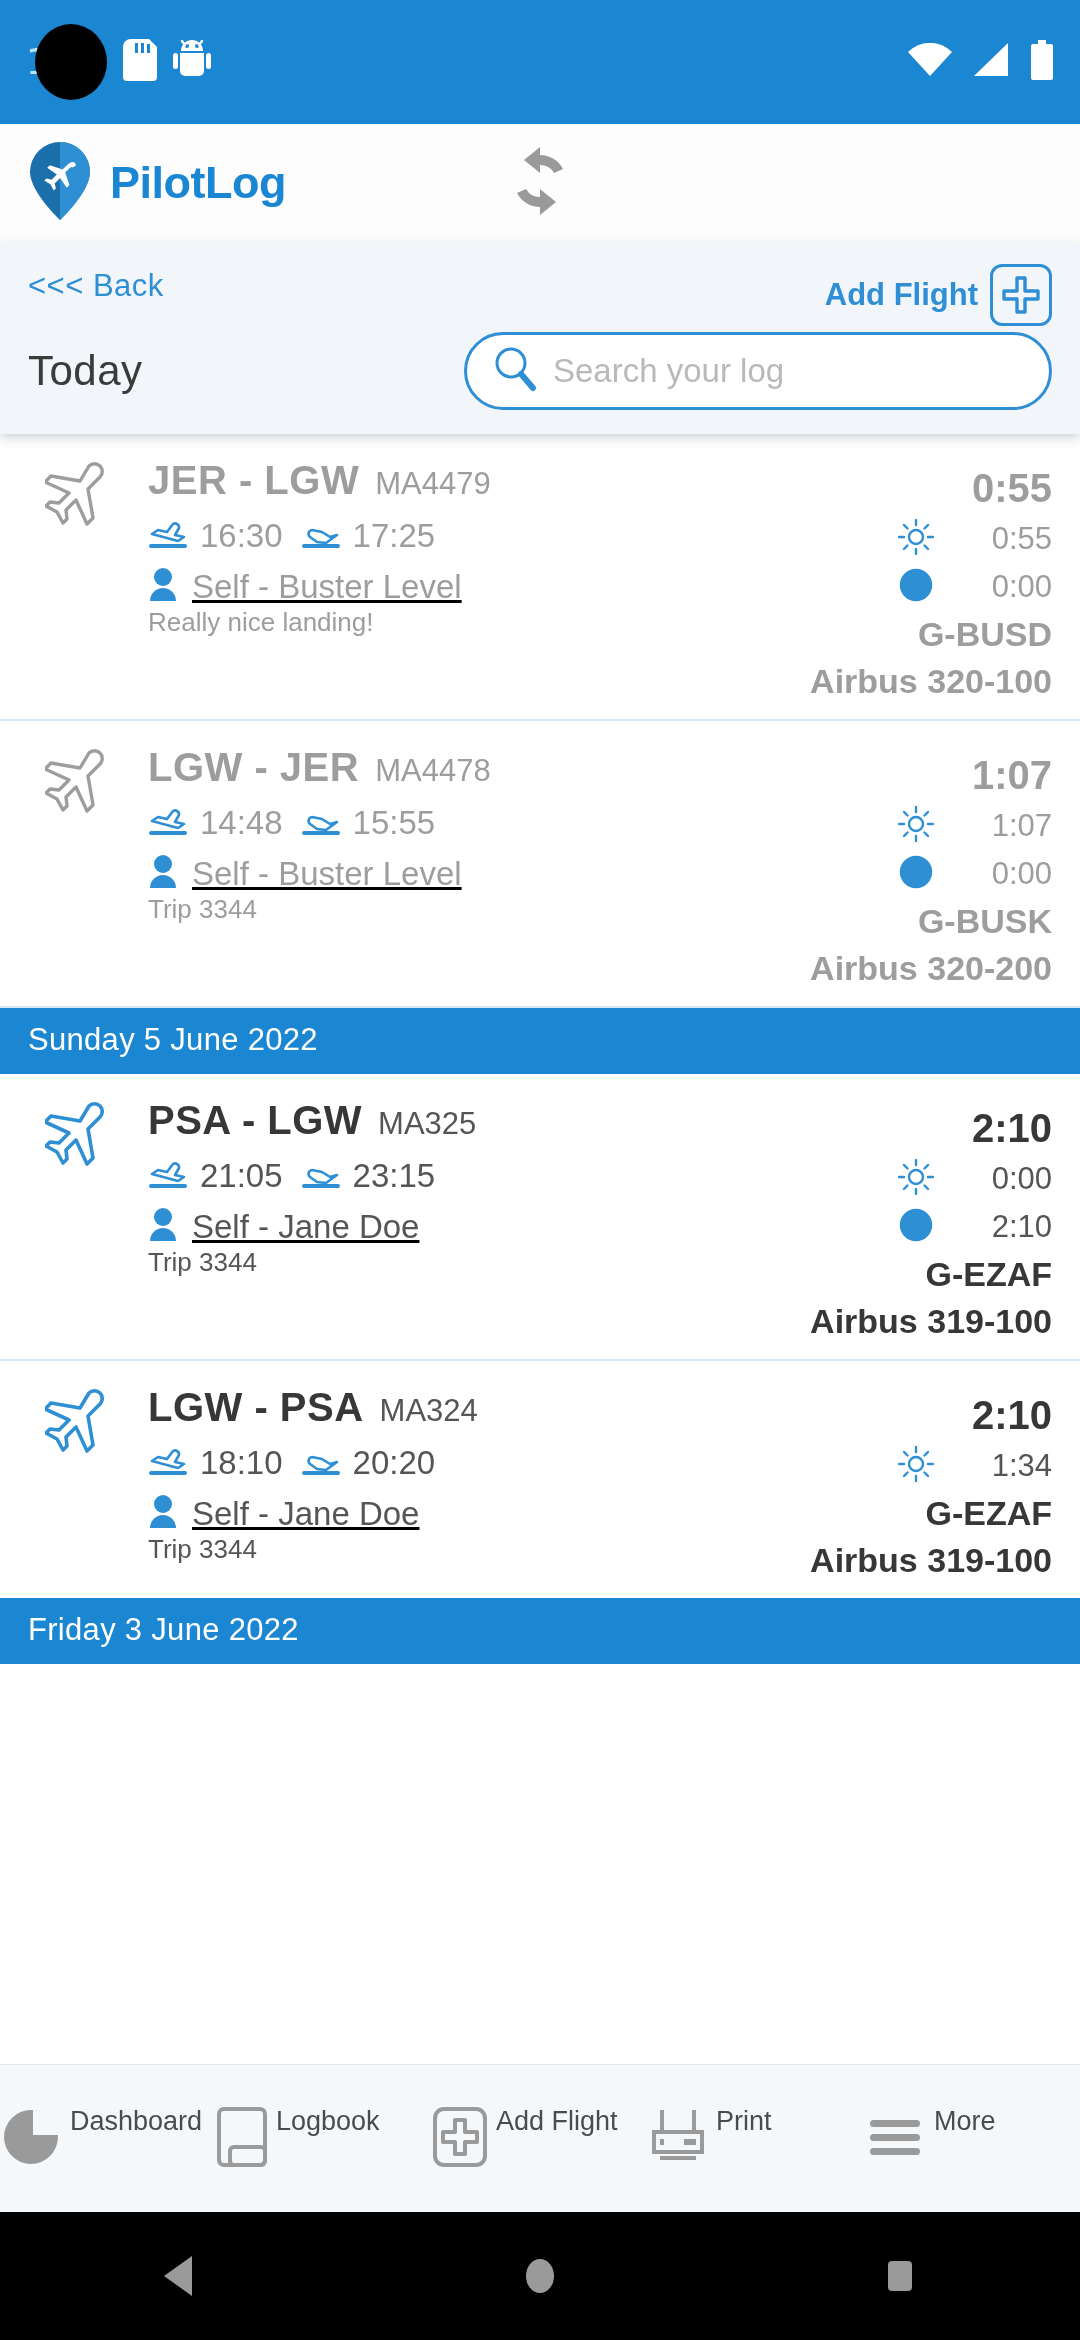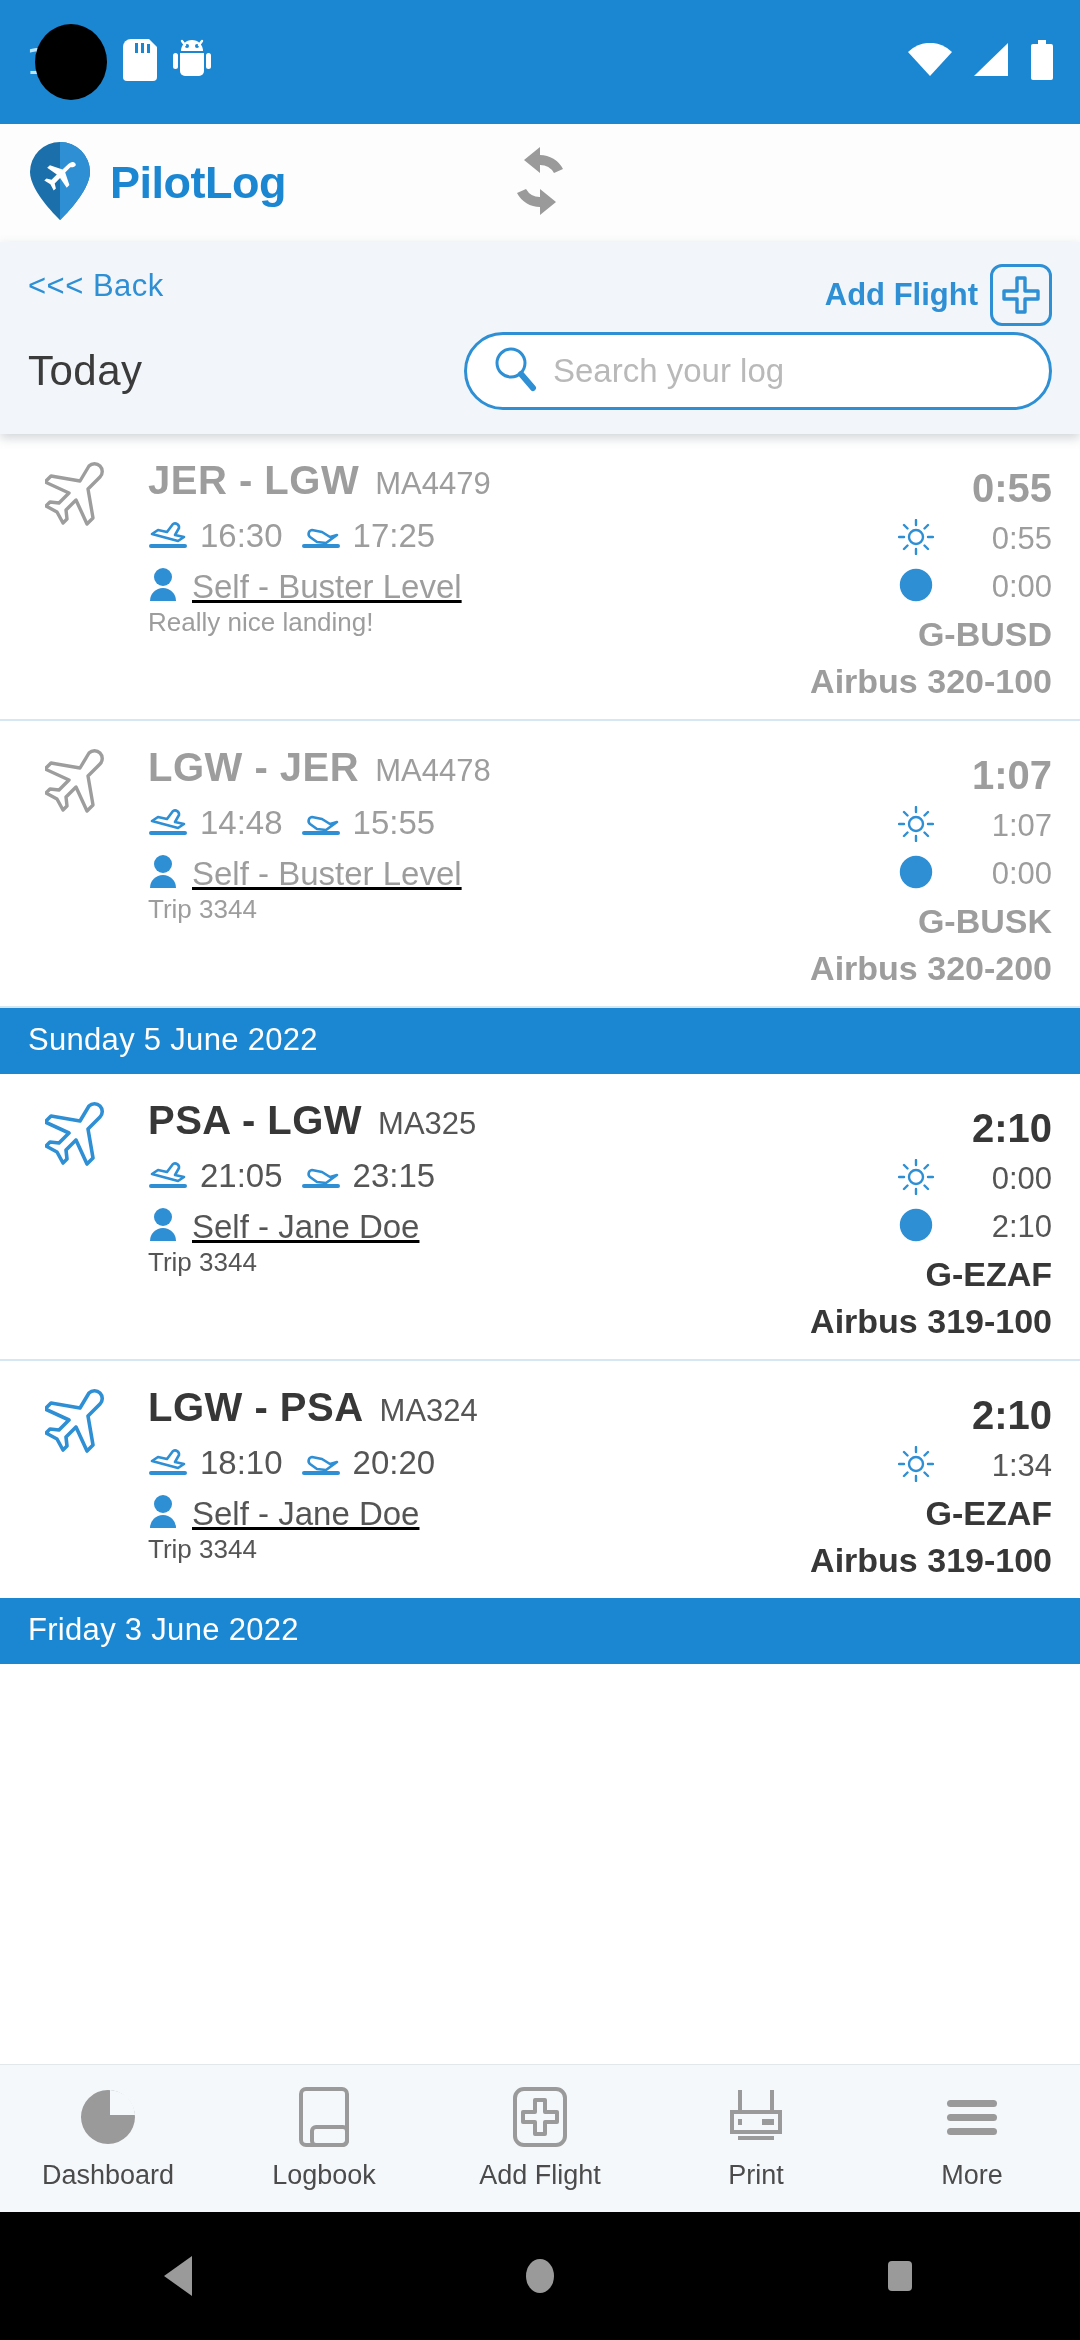--- a/index.html
+++ b/index.html
@@ -108,21 +108,21 @@
   .faded .note,.faded .total,.faded .dn-text,.faded .reg,.faded .actype{ color:#9d9d9d; }
   
   .active .route-code,.active .total,.active .reg,.active .actype{ color:#373737; }
   .active .route-flightno,.active .tl-text,.active .crew-text,.active .note,.active .dn-text{ color:#555; }
 
   
   .tabbar{
     flex:0 0 auto; height:148px; background:#f5f8fa;
     display:flex; align-items:center; border-top:1px solid #e2e7ea;
   }
-  .tab{ flex:1 1 0; display:flex; flex-direction:column; align-items:center; gap:8px; }
+  .tab{ flex:1 1 0; display:flex; flex-direction:row; gap:8px; }
   .tab-label{ font-size:27px; color:#4b4b4b; font-family:"Liberation Sans", sans-serif; }
 
   
   .navbar{
     flex:0 0 auto; height:128px; background:#000;
     display:flex; align-items:center; justify-content:space-around;
   }
   .nav-btn{ width:180px; display:flex; justify-content:center; }
 </style>
 </head>

